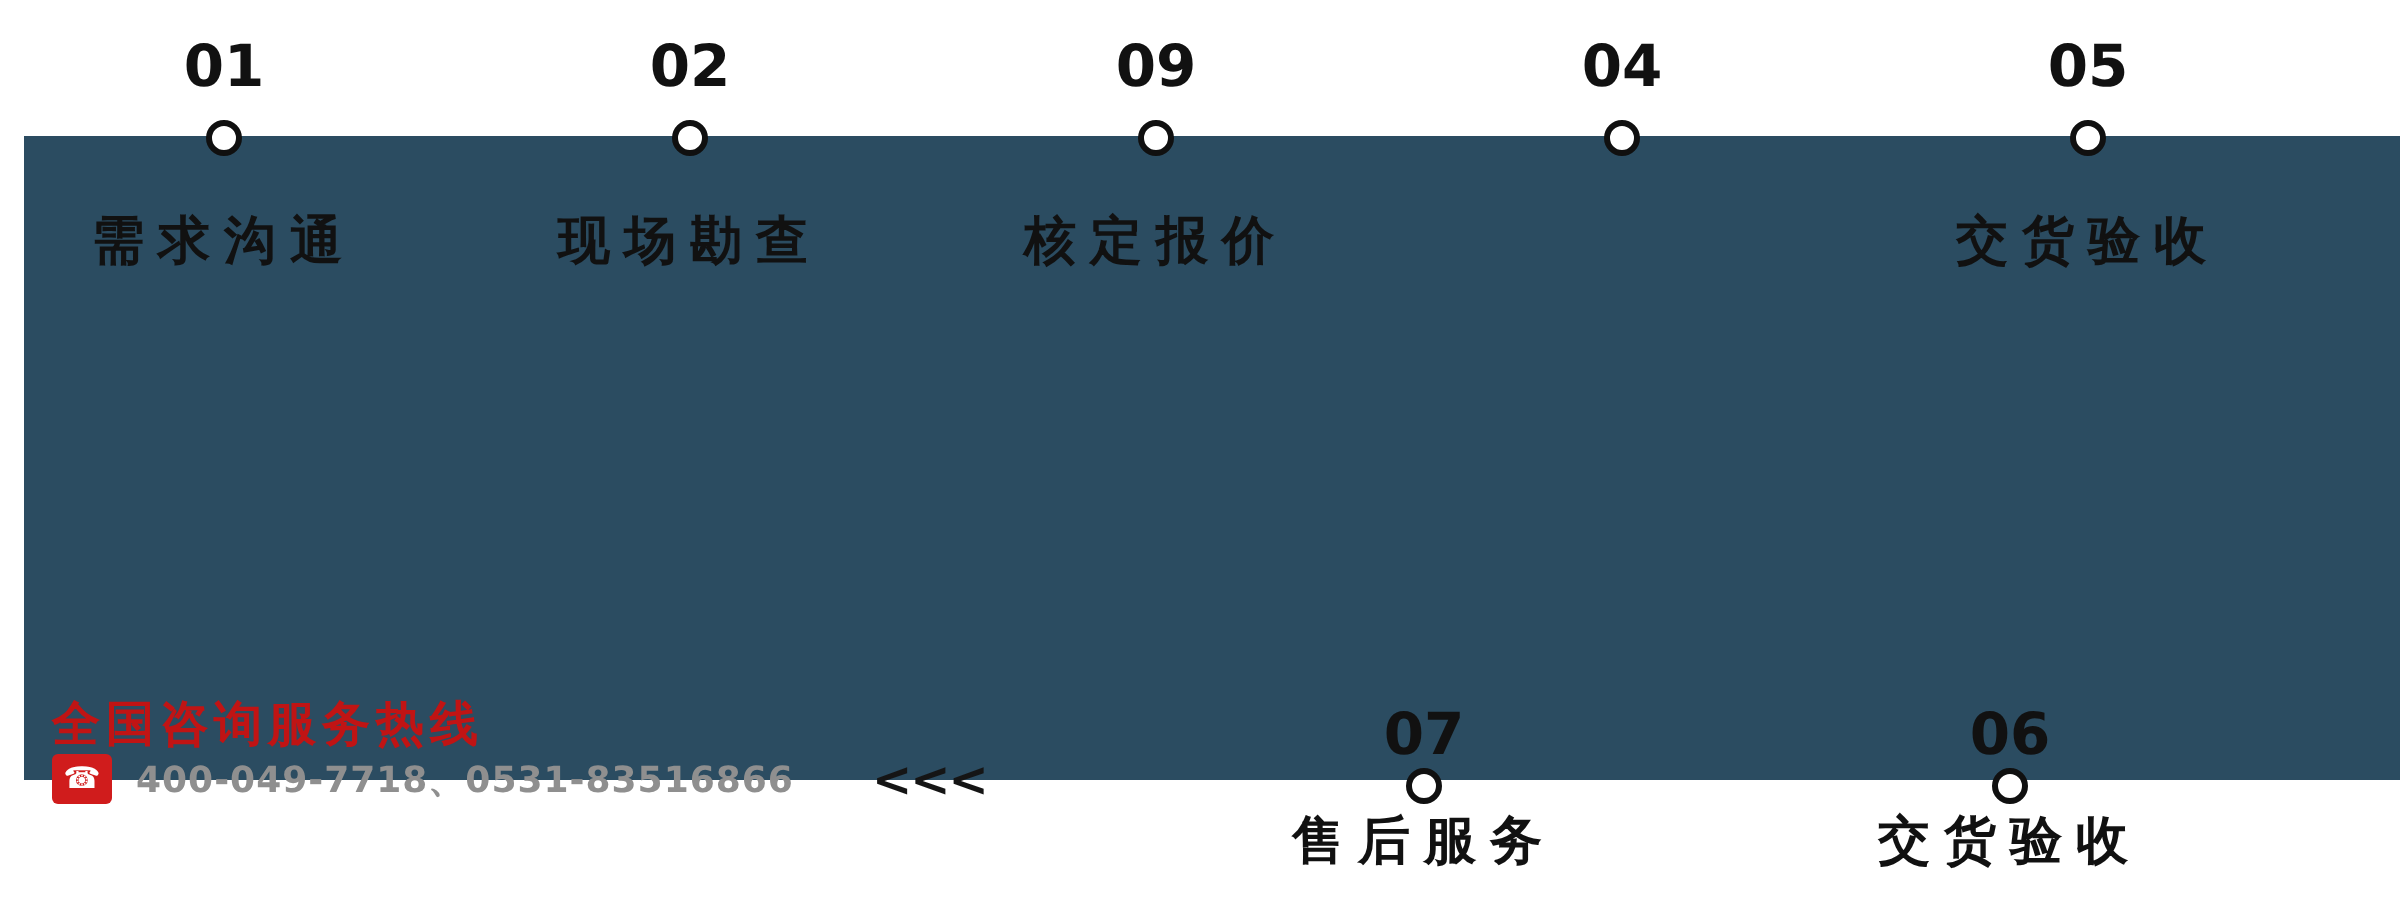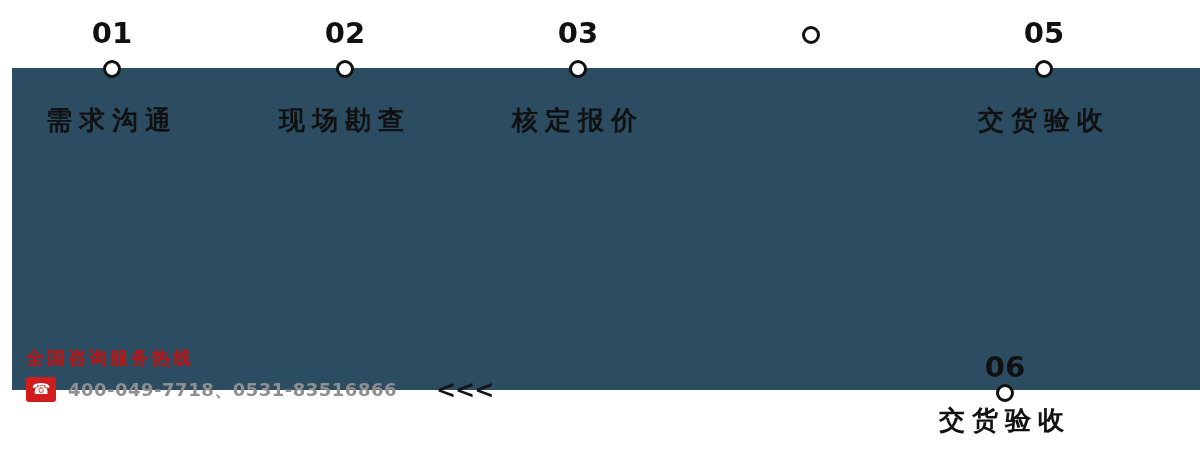--- a/index.html
+++ b/index.html
@@ -17,21 +17,21 @@
   .step{position:absolute;width:200px;text-align:center;}
   .step-top{top:16px;}
   .step-bottom{top:350px;}
   .num{font-size:29px;font-weight:bold;color:var(--text);line-height:34px;}
   .dot{width:12px;height:12px;border:3px solid #101010;background:#ffffff;border-radius:50%;margin:10px auto 0;}
   .step-bottom .dot{margin:0 auto;}
   .label{font-size:26px;font-weight:bold;color:var(--text);letter-spacing:7px;white-space:nowrap;text-align:center;}
   .step-top .label{margin-top:25px;}
   .step-bottom .label{margin-top:1px;}
 
-  .hotline-title{position:absolute;left:14px;top:346px;font-size:18px;font-weight:bold;
+  .hotline-title{position:absolute;left:14px;top:346px;font-size:24px;font-weight:bold;
     letter-spacing:3px;color:var(--red);white-space:nowrap;}
   .hotline-row{position:absolute;left:14px;top:377px;display:flex;align-items:center;gap:12px;}
   .phone-icon{width:30px;height:25px;background:var(--phone-box);border-radius:3px;
     color:#ffffff;font-size:15px;line-height:25px;text-align:center;flex:0 0 auto;}
   .phone-numbers{font-size:18px;font-weight:600;color:var(--gray);letter-spacing:0.5px;white-space:nowrap;}
 
   .arrows{position:absolute;left:424px;top:376px;font-size:24px;font-weight:bold;
     font-style:italic;letter-spacing:-1px;color:#151515;}
 </style>
 </head>
@@ -44,33 +44,39 @@
     <div class="num">01</div>
     <div class="dot"></div>
     <div class="label">需求沟通</div>
   </div>
   <div class="step step-top" style="left:233px">
     <div class="num">02</div>
     <div class="dot"></div>
     <div class="label">现场勘查</div>
   </div>
   <div class="step step-top" style="left:466px">
-    <div class="num">03</div>
+    <div class="num">09</div>
     <div class="dot"></div>
     <div class="label">核定报价</div>
   </div>
   <div class="step step-top" style="left:699px">
+    <div class="num">04</div>
     <div class="dot"></div>
   </div>
   <div class="step step-top" style="left:932px">
     <div class="num">05</div>
     <div class="dot"></div>
     <div class="label">交货验收</div>
   </div>
 
+  <div class="step step-bottom" style="left:600px">
+    <div class="num">07</div>
+    <div class="dot"></div>
+    <div class="label">售后服务</div>
+  </div>
   <div class="step step-bottom" style="left:893px">
     <div class="num">06</div>
     <div class="dot"></div>
     <div class="label">交货验收</div>
   </div>
 
   <div class="hotline-title">全国咨询服务热线</div>
   <div class="hotline-row">
     <div class="phone-icon">☎</div>
     <div class="phone-numbers">400-049-7718、0531-83516866</div>

